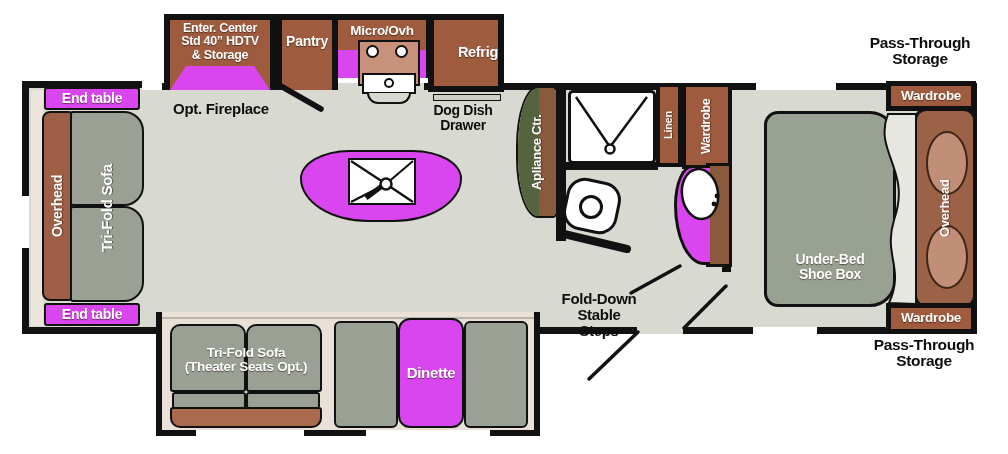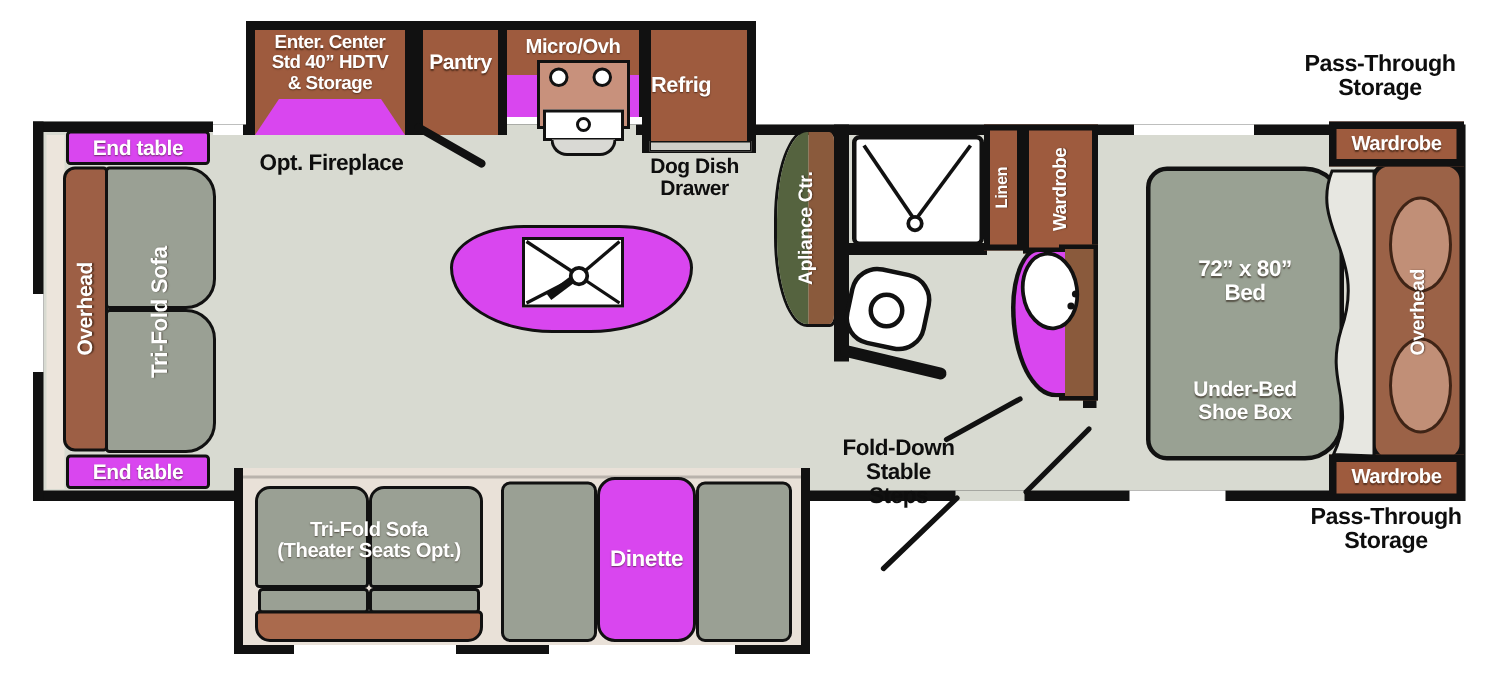--- a/index.html
+++ b/index.html
@@ -69,21 +69,21 @@
 
   <div class="abs" style="left:358px;top:40px;width:62px;height:64px;">
     <div class="abs" style="left:0;top:0;width:62px;height:46px;background:#c8917c;border:2.5px solid #111;"></div>
     <div class="abs" style="left:8px;top:5px;width:13px;height:13px;background:#fff;border:2.5px solid #111;border-radius:50%;"></div>
     <div class="abs" style="left:37px;top:5px;width:13px;height:13px;background:#fff;border:2.5px solid #111;border-radius:50%;"></div>
     <div class="abs" style="left:4px;top:33px;width:54px;height:21px;background:#fff;border:2.5px solid #111;"></div>
     <div class="abs" style="left:26px;top:38px;width:10px;height:10px;background:#fff;border:2.5px solid #111;border-radius:50%;"></div>
     <div class="abs" style="left:9px;top:53px;width:44px;height:11px;background:#d9d9d4;border:2.5px solid #111;border-top:none;border-radius:0 0 22px 22px;"></div>
   </div>
 
-  <div class="abs brown" style="left:428px;top:14px;width:76px;height:88px;border:6px solid #111;display:flex;align-items:center;justify-content:flex-start;">
+  <div class="abs brown" style="left:428px;top:14px;width:76px;height:78px;border:6px solid #111;display:flex;align-items:center;justify-content:flex-end;">
     <span class="lbl w" style="font-size:14.5px;">Refrig</span>
   </div>
   <div class="abs" style="left:433px;top:94px;width:68px;height:7px;background:#cfcfc9;border:1.5px solid #111;"></div>
   <div class="abs lbl k" style="left:411px;top:103px;width:104px;font-size:14px;">Dog Dish
 Drawer</div>
 
   <div class="abs green" style="left:300px;top:150px;width:162px;height:72px;border:2.5px solid #111;border-radius:52px 52px 72px 72px / 30px 30px 46px 46px;"></div>
   <div class="abs" style="left:348px;top:158px;width:68px;height:47px;background:#fff;border:2.5px solid #111;"></div>
 
   <div class="abs" style="left:516px;top:86px;width:42px;height:132px;border:2.5px solid #111;border-radius:22px 5px 5px 22px / 60px 8px 8px 60px;overflow:hidden;display:flex;">
@@ -120,22 +120,20 @@
 (Theater Seats Opt.)</div>
   <div class="abs gray" style="left:334px;top:321px;width:64px;height:107px;border:2.5px solid #111;border-radius:6px;z-index:7;"></div>
   <div class="abs green" style="left:398px;top:318px;width:66px;height:110px;border:2.5px solid #111;border-radius:12px;z-index:7;display:flex;align-items:center;justify-content:center;">
     <span class="lbl w" style="font-size:15px;">Dinette</span>
   </div>
   <div class="abs gray" style="left:464px;top:321px;width:64px;height:107px;border:2.5px solid #111;border-radius:6px;z-index:7;"></div>
   <div class="abs" style="left:196px;top:430px;width:108px;height:6px;background:#fff;z-index:8;"></div>
   <div class="abs" style="left:366px;top:430px;width:124px;height:6px;background:#fff;z-index:8;"></div>
 
   <div class="abs" style="left:764px;top:111px;width:132px;height:196px;background:#99a193;border:3px solid #111;border-radius:14px 26px 26px 14px;">
-    <div class="abs lbl w" style="left:0;top:58px;width:100%;font-size:15px;">72” x 80”
-Bed</div>
     <div class="abs lbl w" style="left:0;top:138px;width:100%;font-size:14px;">Under-Bed
 Shoe Box</div>
   </div>
   <div class="abs" style="left:914px;top:108px;width:62px;height:200px;background:#9b6247;border:3px solid #111;border-radius:12px;">
     <div class="abs" style="left:9px;top:20px;width:42px;height:64px;background:#c18f77;border:2px solid #3f2416;border-radius:50%;"></div>
     <div class="abs" style="left:9px;top:114px;width:42px;height:64px;background:#c18f77;border:2px solid #3f2416;border-radius:50%;"></div>
     <span class="vert lbl w" style="position:absolute;left:0;top:0;width:100%;height:100%;font-size:13px;">Overhead</span>
   </div>
   <div class="abs brown" style="left:886px;top:81px;width:90px;height:30px;border:5px solid #111;display:flex;align-items:center;justify-content:center;">
     <span class="lbl w" style="font-size:13.5px;">Wardrobe</span>

